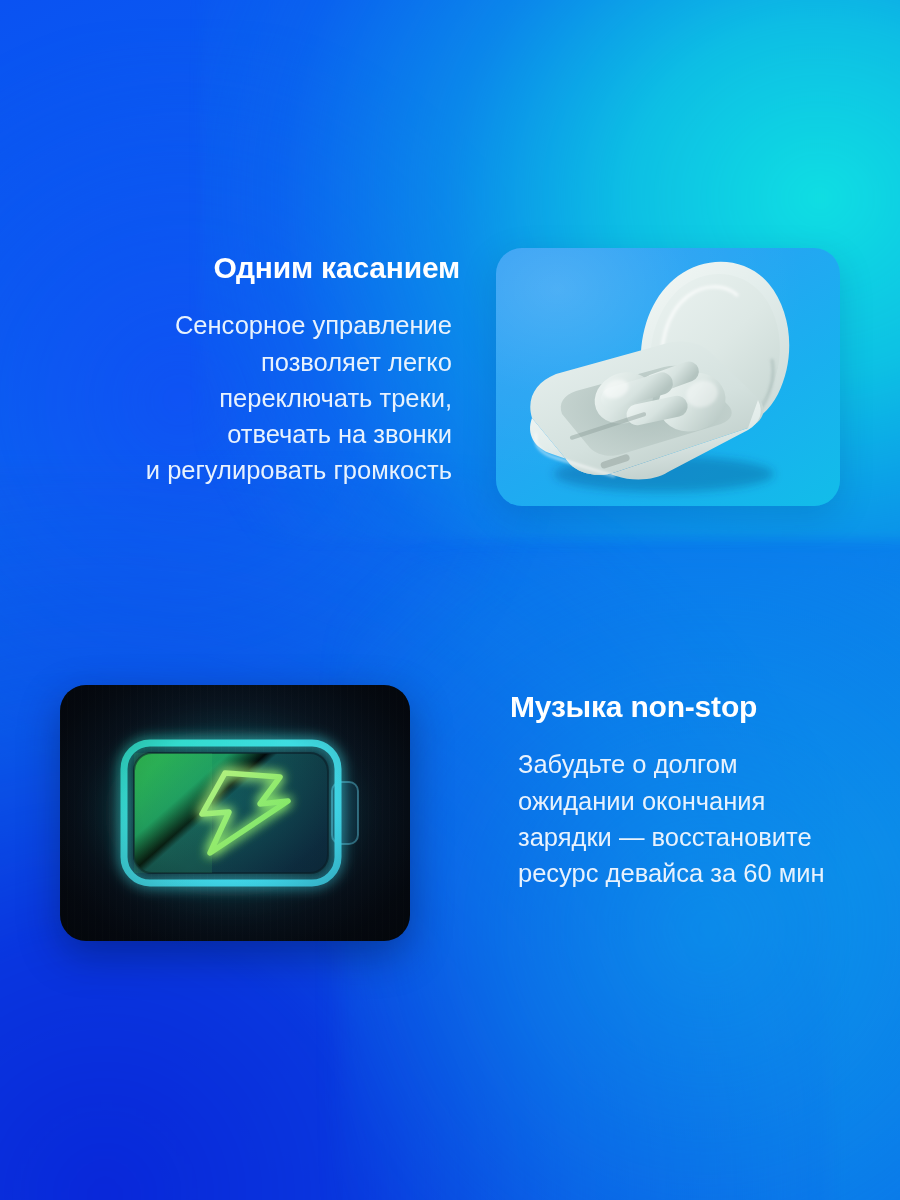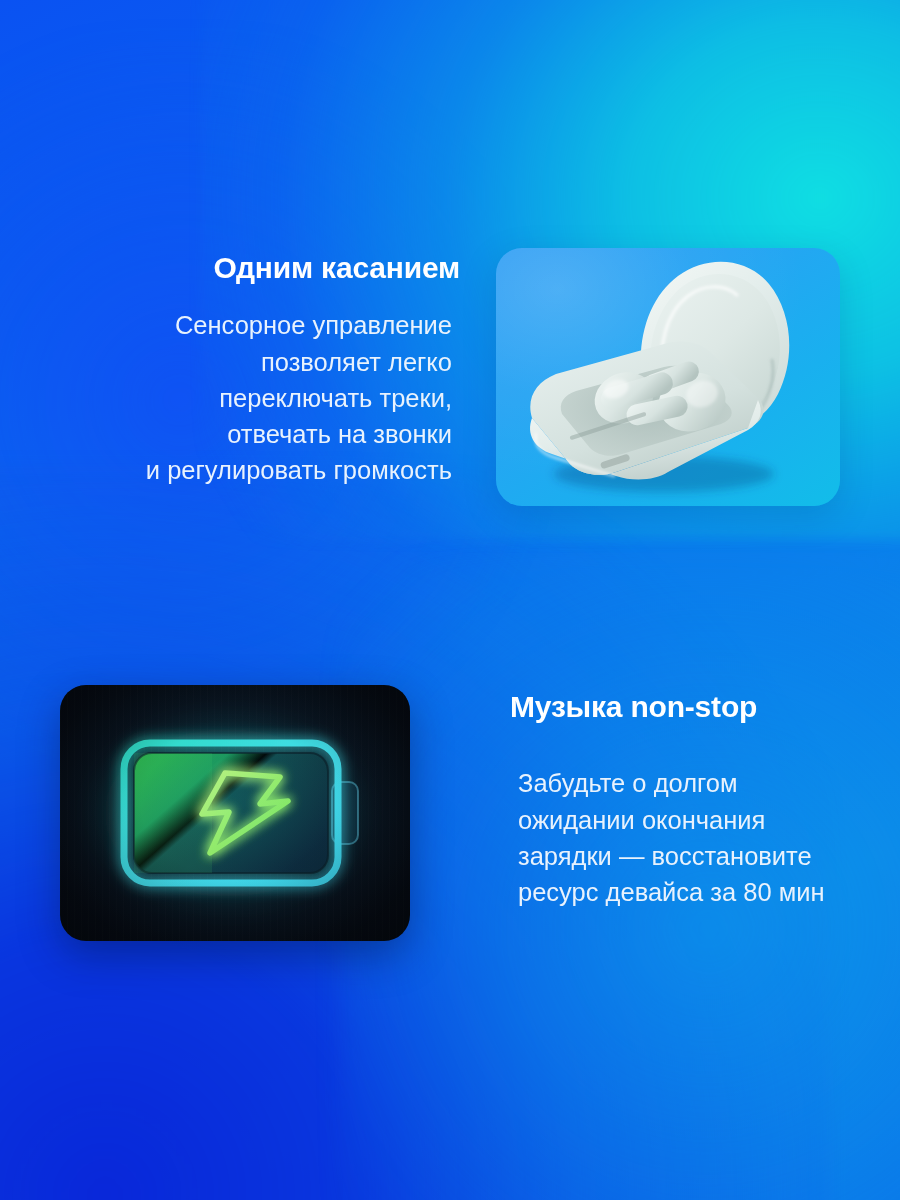--- a/index.html
+++ b/index.html
@@ -163,21 +163,21 @@
     height: 258px;
   }
 
   
   #block-battery {
     left: 60px;
     top: 685px;
     width: 780px;
     justify-content: space-between;
   }
-  #block-battery .copy { width: 330px; padding-top: 4px; gap: 19px; }
+  #block-battery .copy { width: 330px; padding-top: 4px; }
 
   #card-battery {
     width: 350px;
     height: 256px;
     border-radius: 26px;
     background:
       radial-gradient(ellipse at 50% 48%, #0e2133 0%, #0b1825 46%, #070e18 78%, #050a12 100%);
     box-shadow: 0 14px 40px rgba(3, 18, 70, 0.42);
   }
   #card-battery .scanlines {
@@ -384,17 +384,17 @@
       </svg>
 
       <div class="vign"></div>
     </div>
 
     <div class="copy left-align">
       <h2 class="headline">Музыка non-stop</h2>
       <p class="body-text">Забудьте о долгом
 ожидании окончания
 зарядки — восстановите
-ресурс девайса за 80 мин</p>
+ресурс девайса за 60 мин</p>
     </div>
   </div>
 
 </div>
 
 </body></html>

